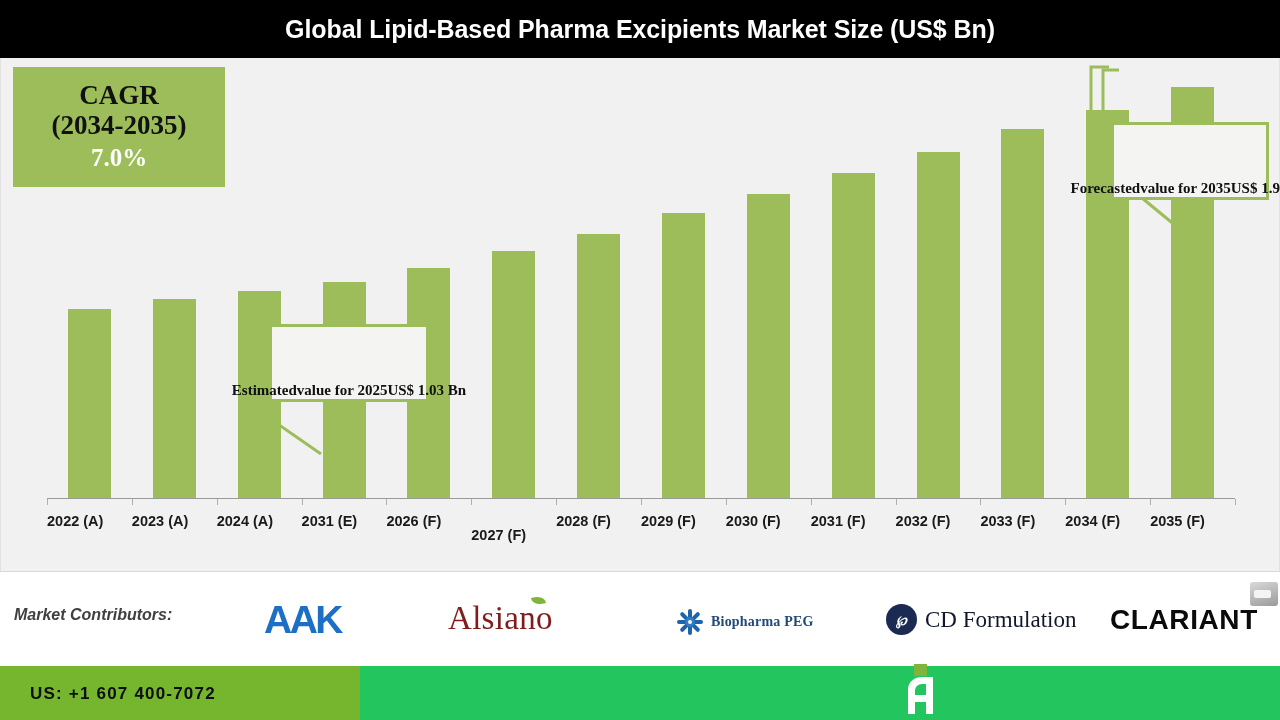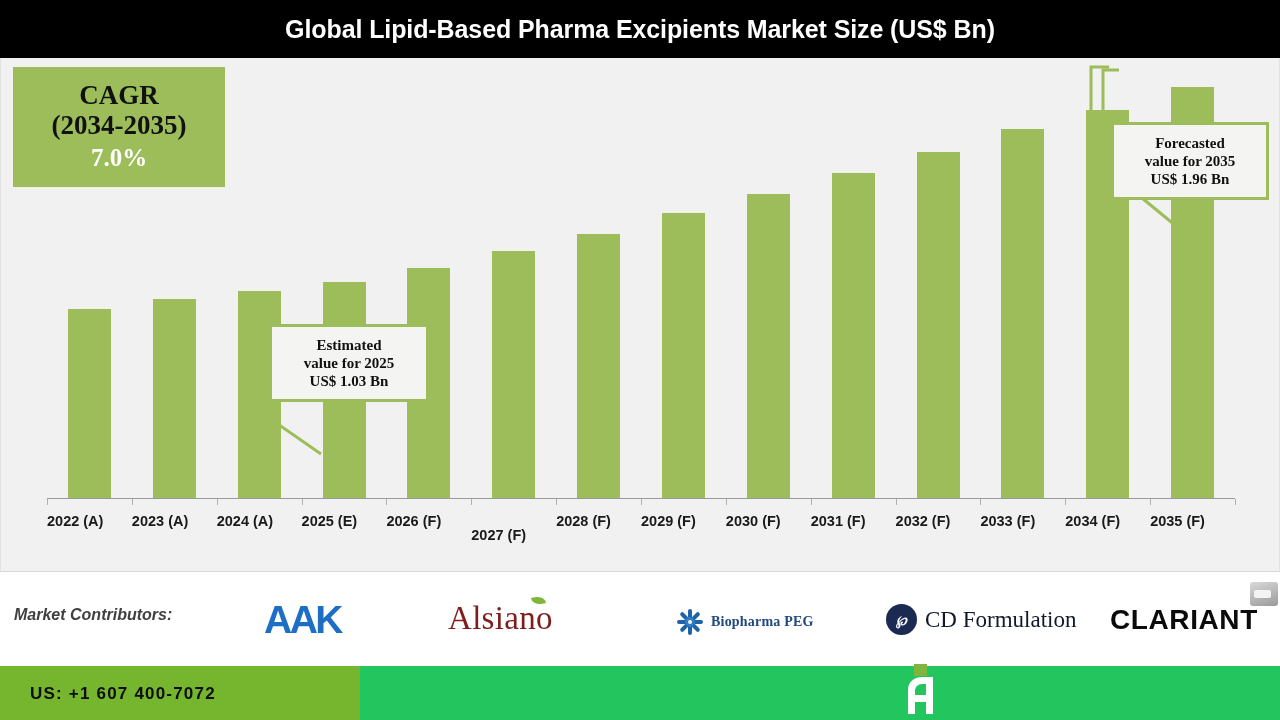--- a/index.html
+++ b/index.html
@@ -63,21 +63,21 @@
     position: absolute; top: 0; width: 85px; text-align: left;
     font-size: 14.5px; font-weight: bold; color: #1a1a1a;
     font-family: "Liberation Sans", sans-serif;
   }
 
   
   .callout {
     position: absolute;
     border: 3px solid #9cbd5a;
     background: #f4f4f2;
-    display: flex; flex-direction: column; align-items: center; justify-content: center;
+    display: flex; align-items: flex-end; justify-content: center;
     font-family: "Liberation Serif", serif;
     color: #111111;
     z-index: 6;
   }
   .callout span { font-weight: bold; line-height: 1.22; white-space: nowrap; }
   .callout-2025 { left: 268px; top: 266px; width: 160px; height: 78px; font-size: 15px; }
   .callout-2035 { left: 1110px; top: 64px; width: 158px; height: 78px; font-size: 15px; }
   .leader { position: absolute; z-index: 4; overflow: visible; }
 
   
@@ -227,21 +227,21 @@
         <div class="tick" style="left: 894.571px;"></div>
         <div class="tick" style="left: 979.429px;"></div>
         <div class="tick" style="left: 1064.29px;"></div>
         <div class="tick" style="left: 1149.14px;"></div>
         <div class="tick" style="left: 1234px;"></div>
       </div>
     <div class="xlabels" id="xlabels">
         <div class="xlabel" style="left: 0px;">2022 (A)</div>
         <div class="xlabel" style="left: 84.8571px;">2023 (A)</div>
         <div class="xlabel" style="left: 169.714px;">2024 (A)</div>
-        <div class="xlabel" style="left: 254.571px;">2025 (E)</div>
+        <div class="xlabel" style="left: 254.571px;">2031 (E)</div>
         <div class="xlabel" style="left: 339.429px;">2026 (F)</div>
         <div class="xlabel" style="left: 424.286px; margin-top: 14px;">2027 (F)</div>
         <div class="xlabel" style="left: 509.143px;">2028 (F)</div>
         <div class="xlabel" style="left: 594px;">2029 (F)</div>
         <div class="xlabel" style="left: 678.857px;">2030 (F)</div>
         <div class="xlabel" style="left: 763.714px;">2031 (F)</div>
         <div class="xlabel" style="left: 848.571px;">2032 (F)</div>
         <div class="xlabel" style="left: 933.429px;">2033 (F)</div>
         <div class="xlabel" style="left: 1018.29px;">2034 (F)</div>
         <div class="xlabel" style="left: 1103.14px;">2035 (F)</div>

